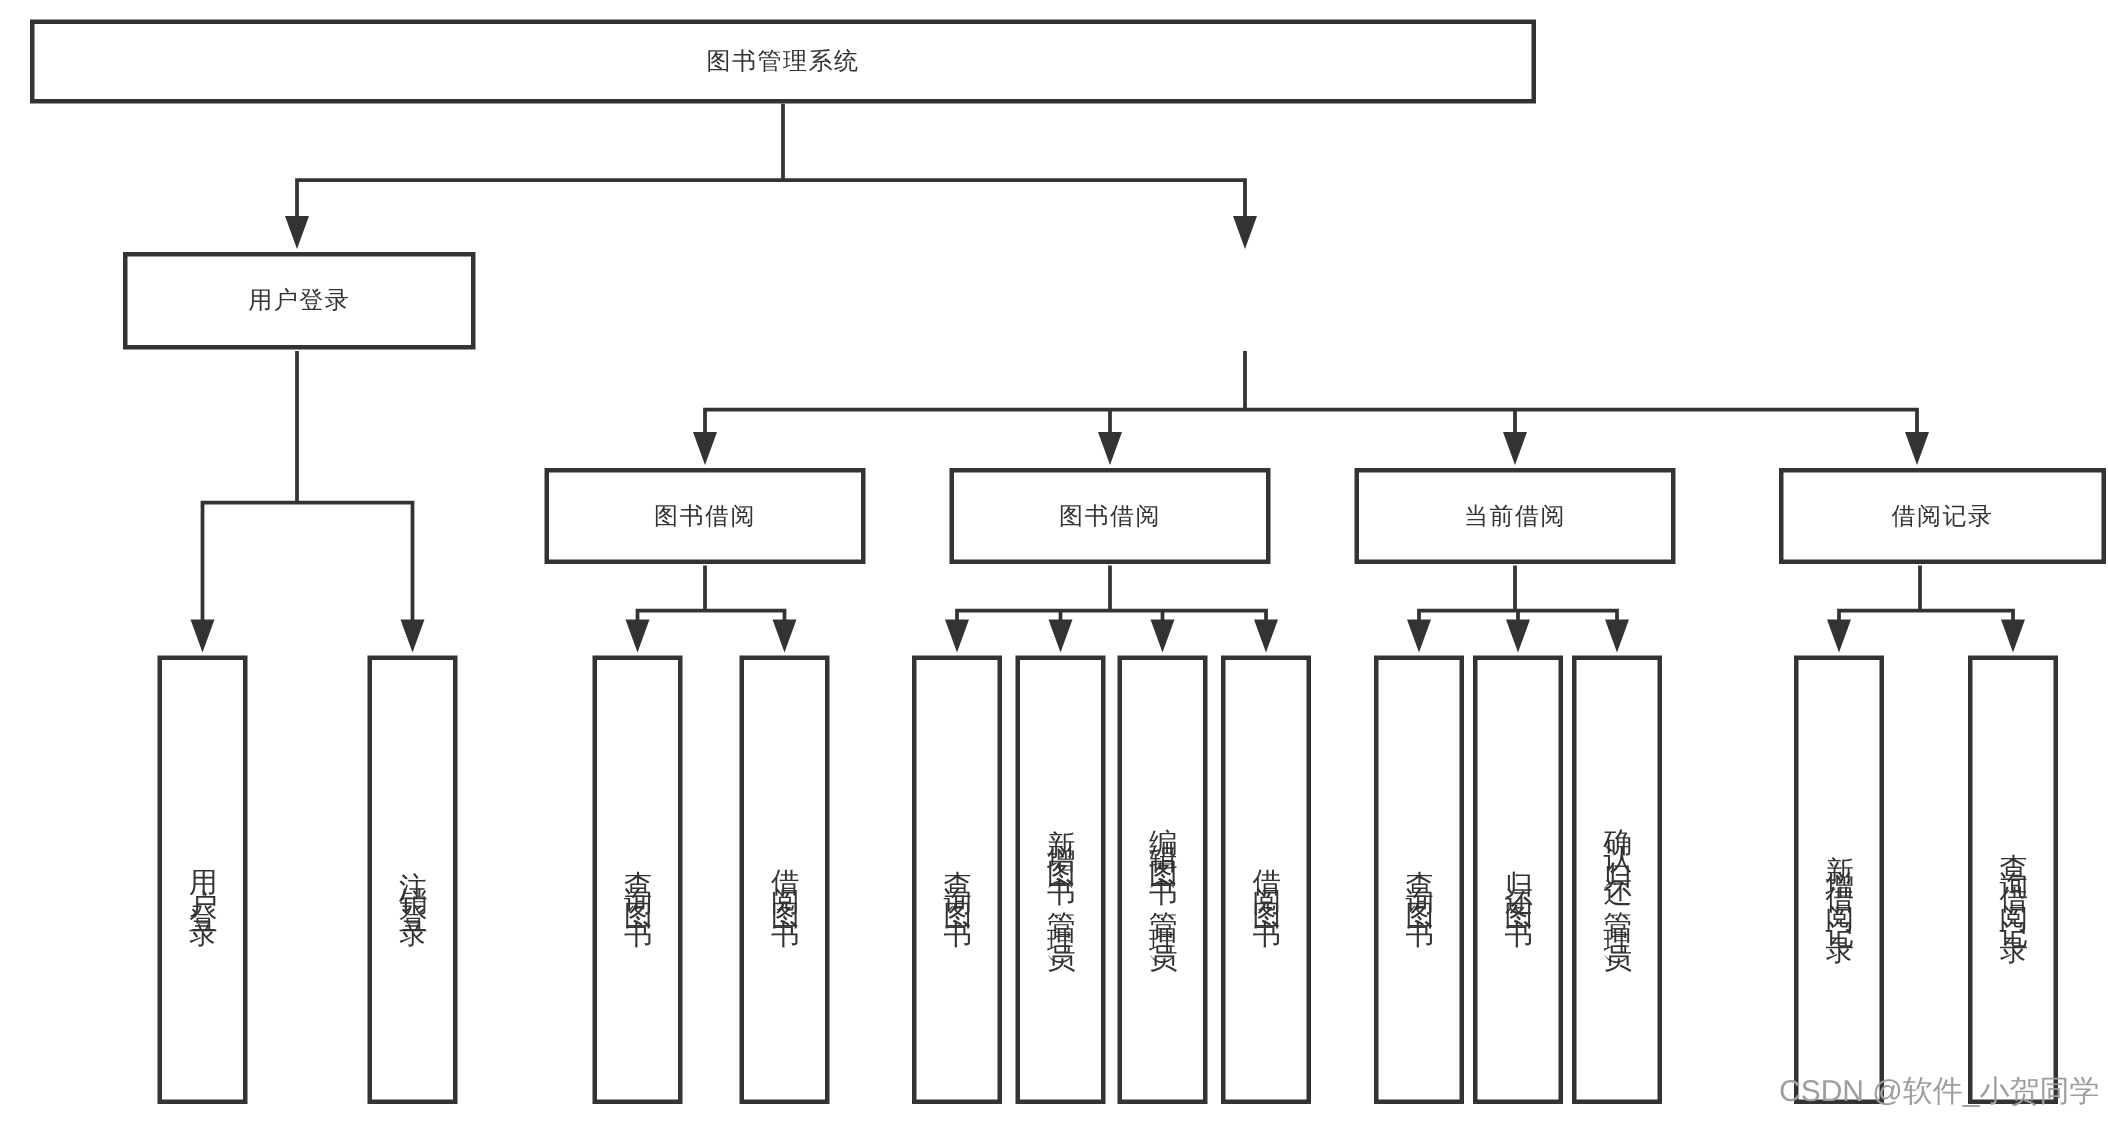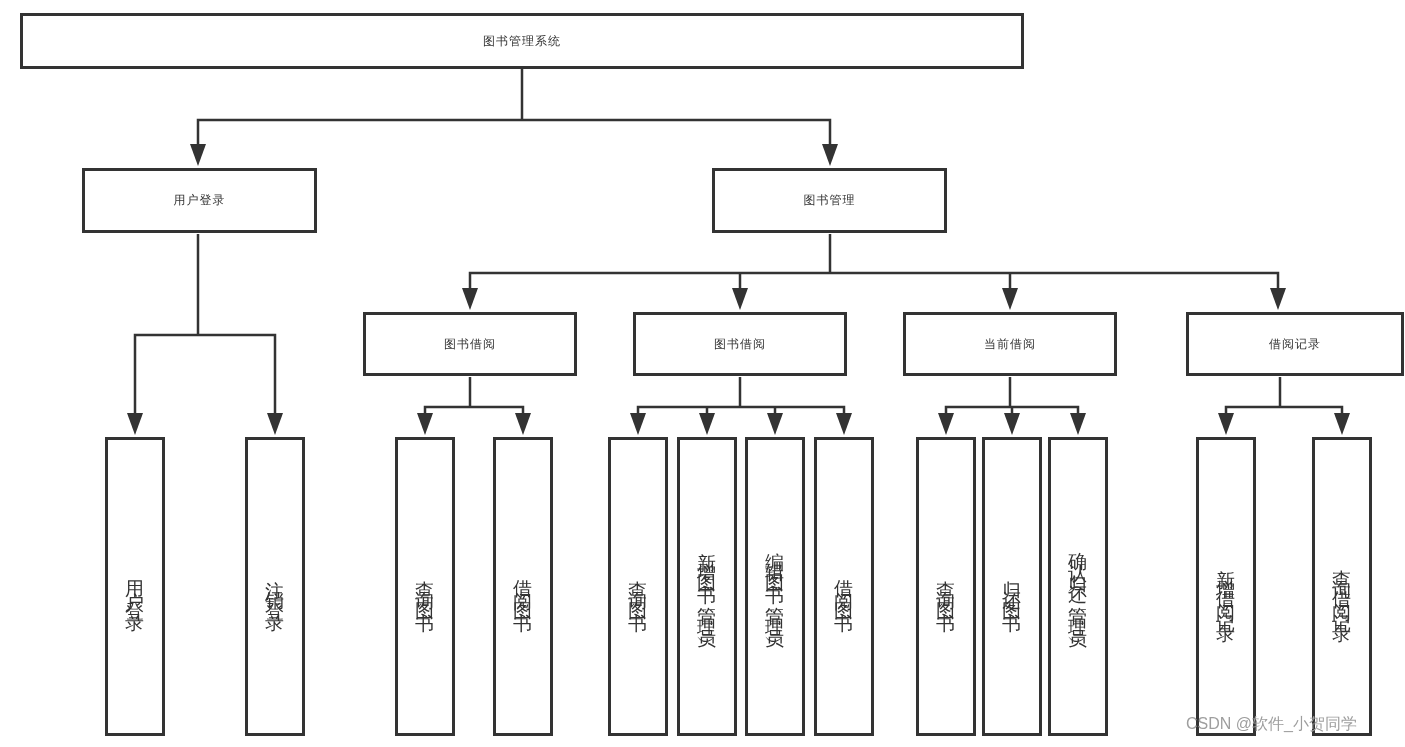--- a/index.html
+++ b/index.html
@@ -22,32 +22,32 @@
   .node {
     position: absolute;
     box-sizing: border-box;
     border: 3px solid #333333;
     background: #ffffff;
     display: flex;
     align-items: center;
     justify-content: center;
     color: #333333;
   }
-  .hbox { font-size: 12px; letter-spacing: 1px; }
+  .hbox { font-size: 16px; letter-spacing: 1px; }
   .vbox { font-size: 19px; }
   .vbox .vtext {
     writing-mode: vertical-rl;
     letter-spacing: 11px;
     line-height: 1;
     white-space: nowrap;
   }
   .watermark {
     position: absolute;
     left: 1186px; top: 714px;
-    font-size: 16px;
+    font-size: 20px;
     color: #9e9e9e;
     white-space: nowrap;
   }
   svg path { stroke: #333333; stroke-width: 2.5; fill: none; }
   svg polygon { fill: #333333; stroke: none; }
 </style>
 </head>
 <body>
 
 <div class="stage">
@@ -114,23 +114,20 @@
     </g>
   </svg>
 
   <div class="node hbox" style="left:20px; top:13px; width:1004px; height:56px;">
     <span>图书管理系统</span>
   </div>
 
   <div class="node hbox" style="left:82px; top:168px; width:235px; height:65px;">
     <span>用户登录</span>
   </div>
-  <div class="node hbox" style="left:712px; top:168px; width:235px; height:65px;">
-    <span>图书管理</span>
-  </div>
 
   <div class="node hbox" style="left:363px; top:312px; width:214px; height:64px;">
     <span>图书借阅</span>
   </div>
   <div class="node hbox" style="left:903px; top:312px; width:214px; height:64px;">
     <span>当前借阅</span>
   </div>
   <div class="node hbox" style="left:633px; top:312px; width:214px; height:64px;">
     <span>图书借阅</span>
   </div>

